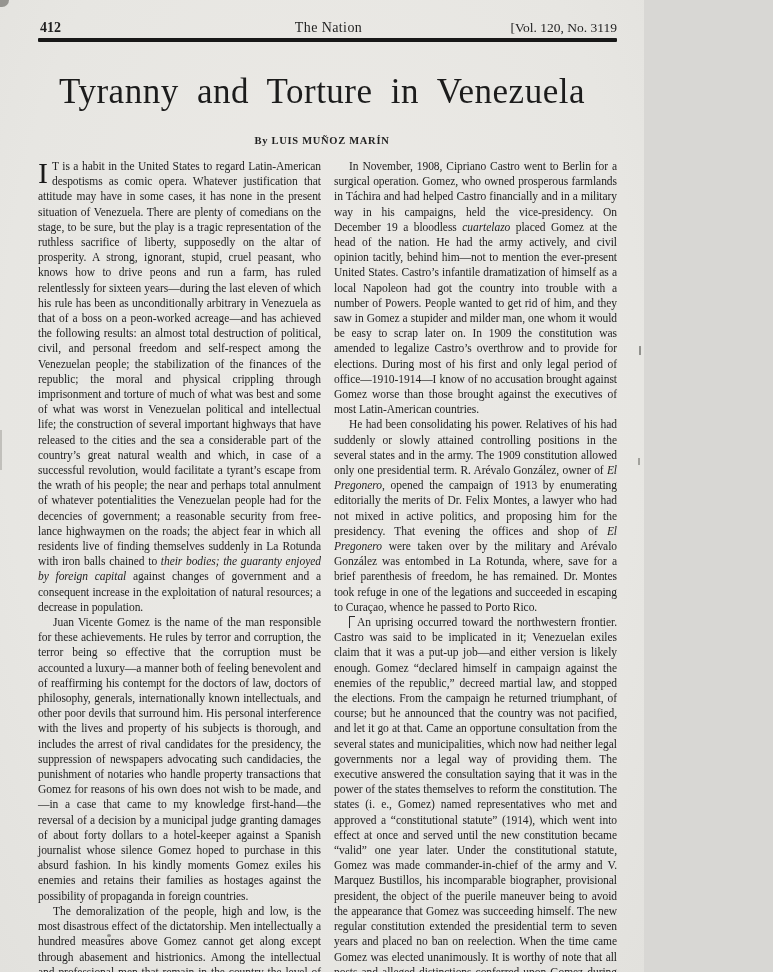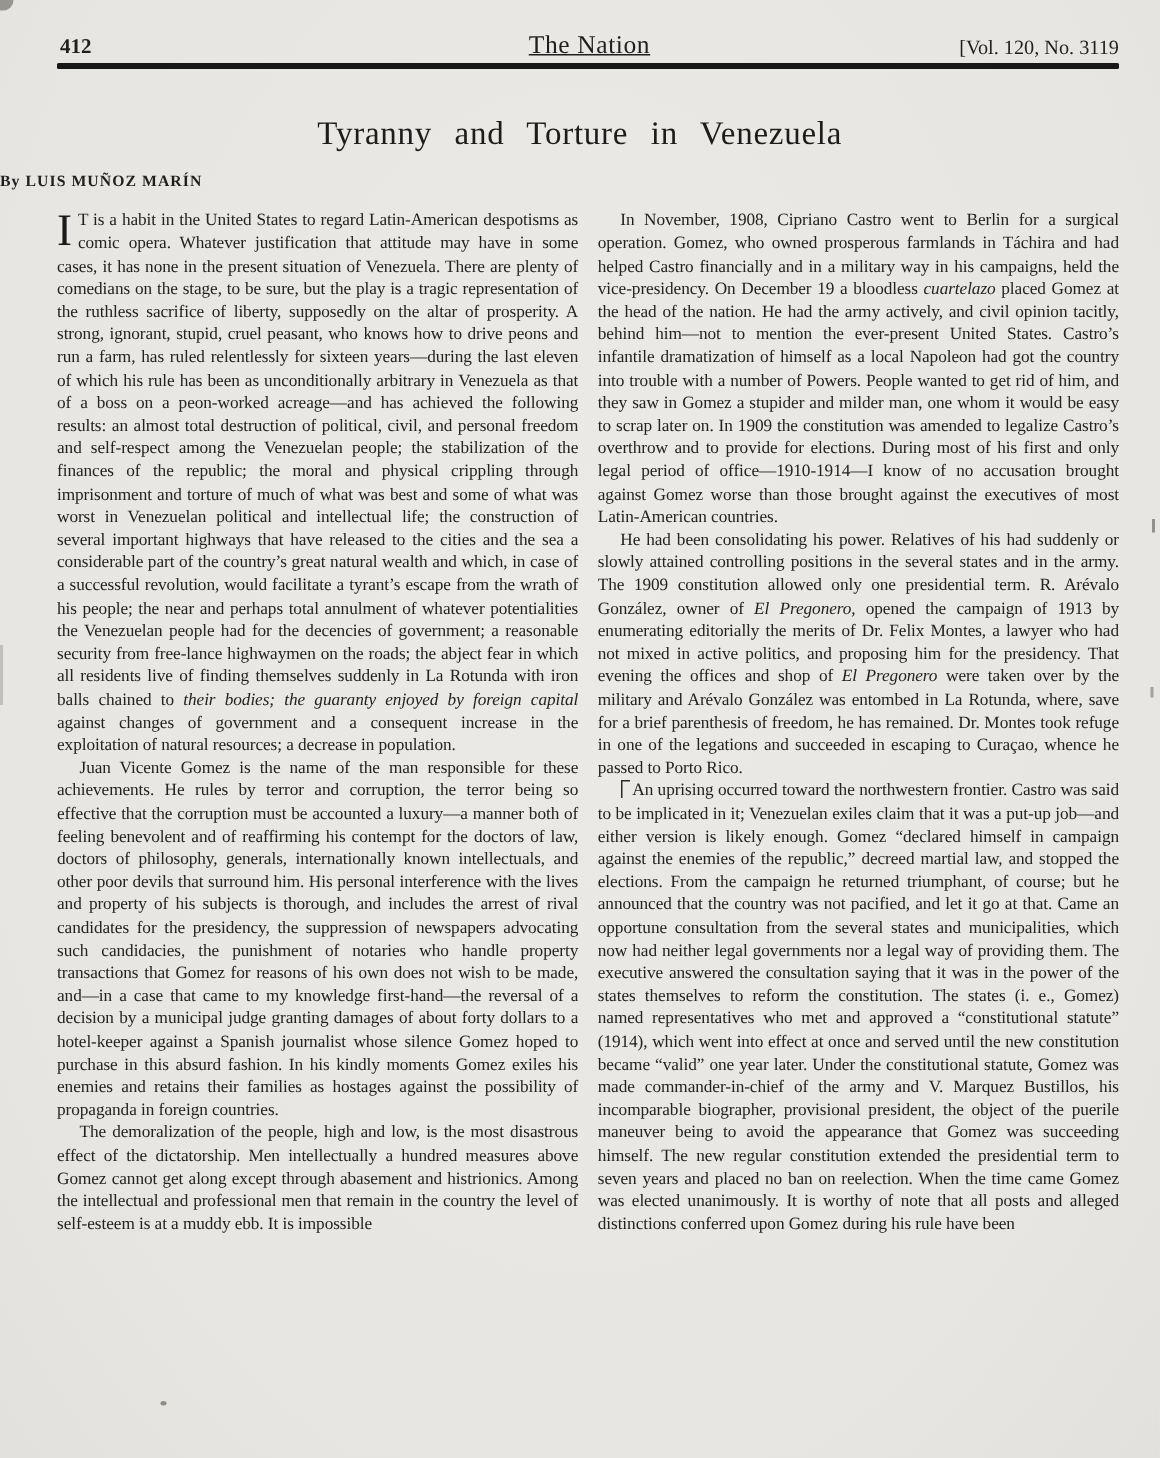--- a/index.html
+++ b/index.html
@@ -2,42 +2,42 @@
 <html><head>
 <meta charset="utf-8">
 <style>
   html,body{margin:0;padding:0;}
   body{
     width:773px;height:972px;overflow:hidden;
     font-family:"Liberation Serif","DejaVu Serif",serif;
     background:#d8d7d4;
   }
   .page{
-    position:relative;width:773px;height:972px;overflow:hidden;
+    position:relative;width:644px;height:972px;overflow:hidden;
     background:#e9e8e4;
     background-image:radial-gradient(ellipse at 50% 40%, #eceae6 0%, #e7e6e2 70%, #e2e1dd 100%);
     color:#1f1f1f;
   }
   
   .masthead{
     display:grid;grid-template-columns:1fr auto 1fr;align-items:end;
     padding:20px 27px 0 40px;
   }
   .page-num{font-size:14px;font-weight:700;justify-self:start;}
-  .journal{font-size:17px;justify-self:center;letter-spacing:.4px;text-decoration:underline;}
+  .journal{font-size:14px;justify-self:center;letter-spacing:.4px;}
   .issue{font-size:13.5px;justify-self:end;padding-left:24px;}
   .head-rule{margin:2px 27px 0 38px;height:3.5px;background:#181818;border-radius:1px;}
   
   .title{
     margin-top:30px;text-align:center;
-    font-size:22px;font-weight:400;letter-spacing:.5px;word-spacing:9px;
+    font-size:35px;font-weight:400;letter-spacing:.5px;word-spacing:9px;
     color:#1c1c1c;
   }
   .byline{
-    margin-top:8px;
+    margin-top:8px;text-align:center;
     font-size:10.5px;letter-spacing:.7px;font-weight:700;
   }
   
   .columns{
     display:flex;gap:13px;
     padding:13px 27px 0 38px;
   }
   .col{width:350px;}
   .para{
     margin:0;

